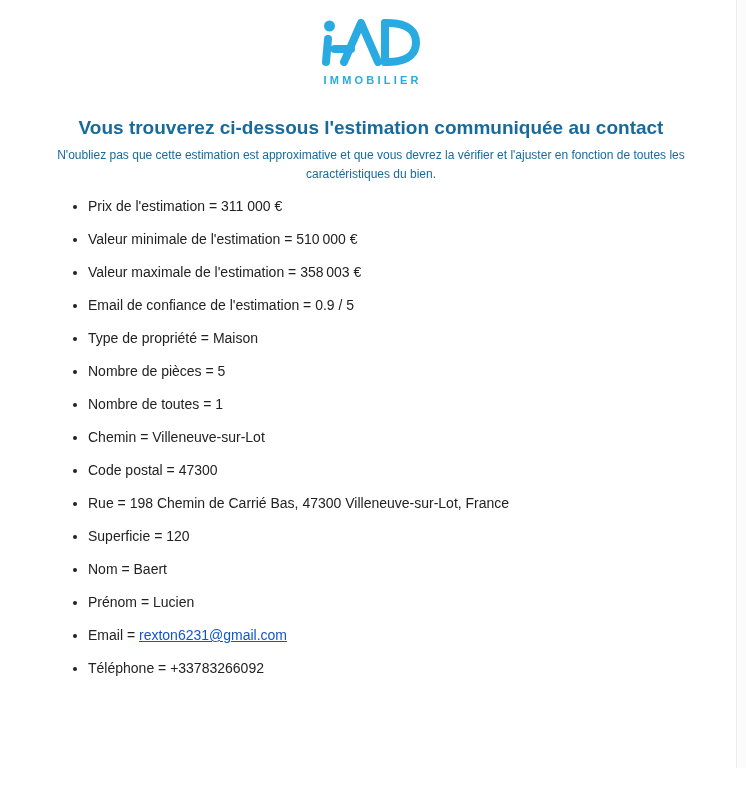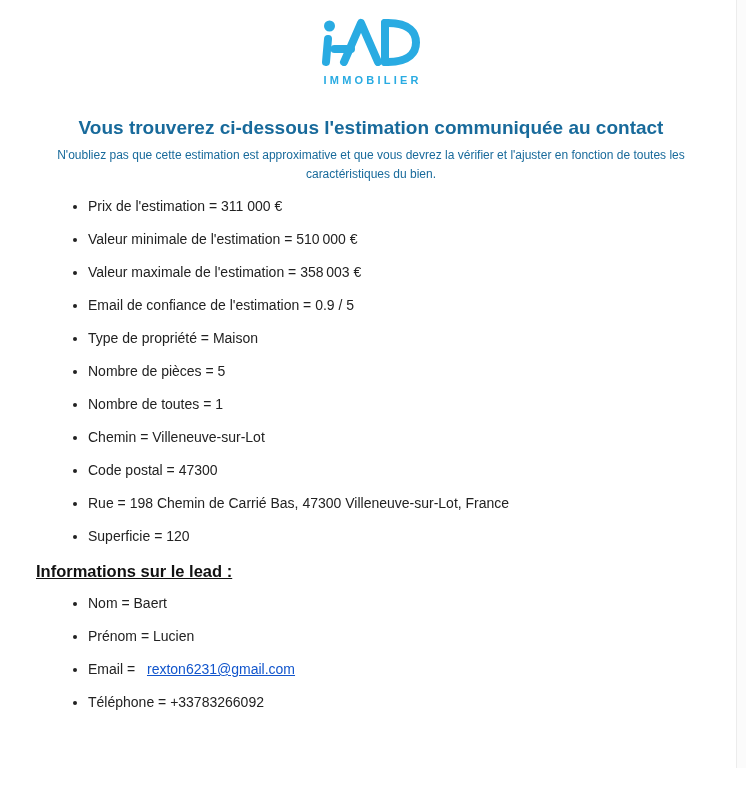--- a/index.html
+++ b/index.html
@@ -66,21 +66,20 @@
   ul.info-list li{
     font-size:14px;
     line-height:17.5px;
     color:var(--text);
     margin:0 0 15.5px 0;
   }
   ul.info-list li::marker{color:var(--text);font-size:13px;}
   a.email-link{
     color:var(--link);
     cursor:pointer;
-    margin-left:8px;
   }
 </style>
 </head>
 <body>
 
 <div class="page">
   <div class="content">
 
     <div class="logo-block">
       <svg width="100" height="48" viewBox="0 0 100 48" fill="none" stroke="#29ABE2" stroke-width="8" stroke-linecap="round" stroke-linejoin="round">
@@ -108,21 +107,20 @@
           <li><span>Nombre de pièces = </span><span>5</span></li>
           <li><span>Nombre de toutes = </span><span>1</span></li>
           <li><span>Chemin = </span><span>Villeneuve-sur-Lot</span></li>
           <li><span>Code postal = </span><span>47300</span></li>
           <li><span>Rue = </span><span>198 Chemin de Carrié Bas, 47300 Villeneuve-sur-Lot, France</span></li>
           <li><span>Superficie = </span><span>120</span></li>
         </ul>
     </section>
 
     <section>
-      <h2 class="section-heading second">Informations sur le lead :</h2>
       <ul class="info-list">
           <li><span>Nom = </span><span>Baert</span></li>
           <li><span>Prénom = </span><span>Lucien</span></li>
           <li><span>Email = </span><a class="email-link" href="#">rexton6231@gmail.com</a></li>
           <li><span>Téléphone = </span><span>+33783266092</span></li>
         </ul>
     </section>
 
   </div>
   <div class="edge-strip"></div>

